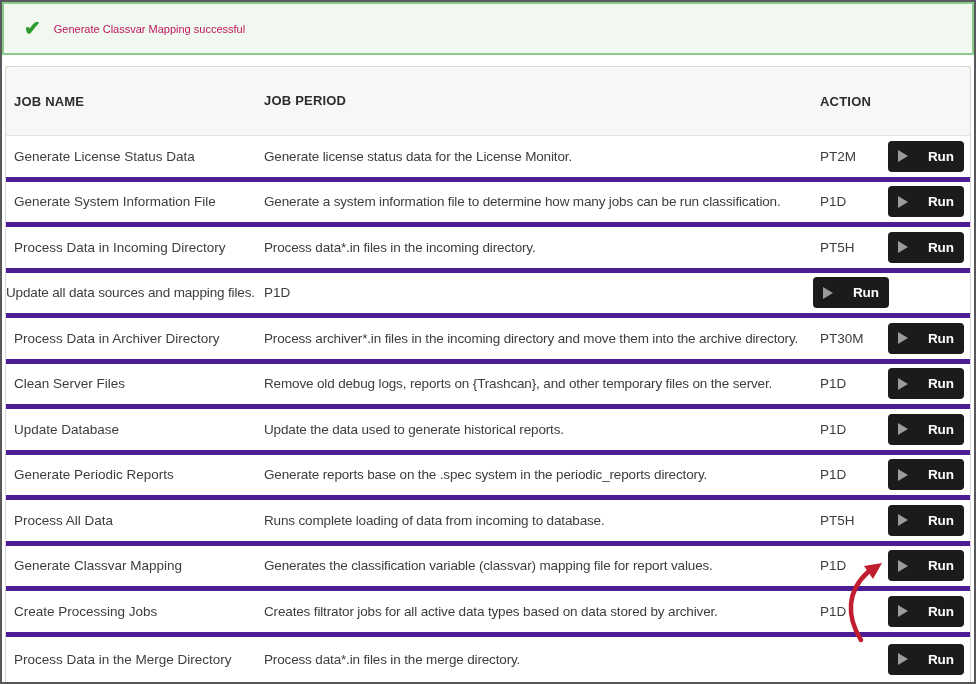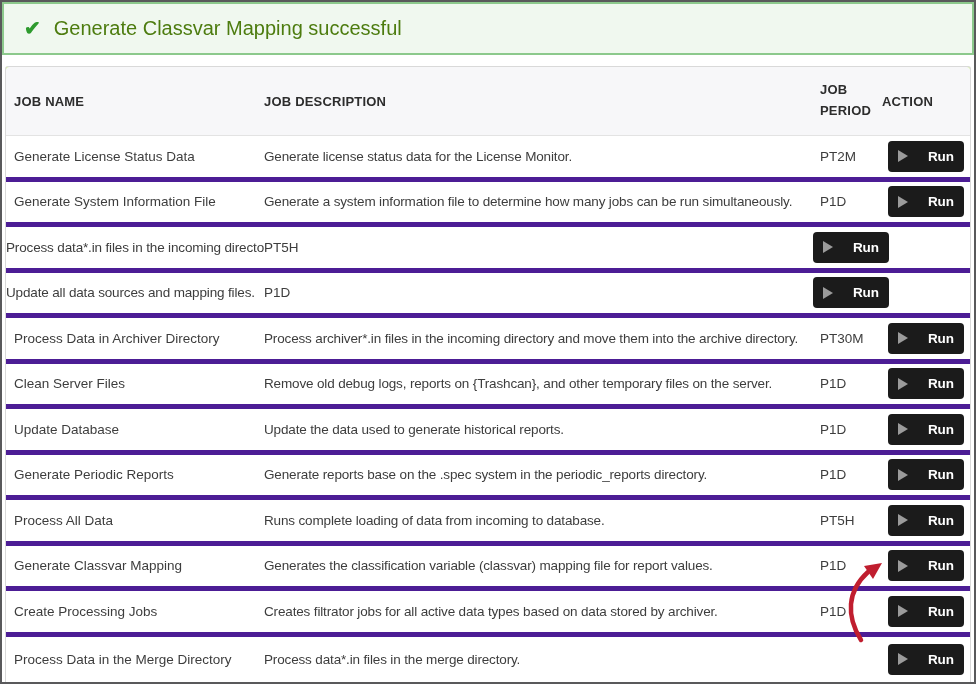--- a/index.html
+++ b/index.html
@@ -24,22 +24,22 @@
     padding: 0 20px;
   }
   .check-icon {
     color: #2e9b2e;
     font-size: 20px;
     font-weight: bold;
     line-height: 1;
     transform: translateY(-1px);
   }
   .banner-text {
-    font-size: 20px;
-    color: #4d7c0f;
+    font-size: 11px;
+    color: #be185d;
   }
 
   
   .table-wrap {
     margin: 11px 3px 0 3px;
     border: 1px solid #d9d9d9;
     border-bottom: none;
     border-radius: 3px 3px 0 0;
     background: #bef264;
   }
@@ -114,50 +114,50 @@
 <body>
 
 <div class="banner">
   <span class="check-icon">✔</span>
   <span class="banner-text">Generate Classvar Mapping successful</span>
 </div>
 
 <div class="table-wrap">
   <div class="thead">
     <div class="th col-name">JOB NAME</div>
-    <div class="th col-desc">JOB DESCRIPTION</div>
     <div class="th col-period">JOB PERIOD</div>
     <div class="th col-action">ACTION</div>
   </div>
   <div id="tbody">
   <div class="row">
     <div class="cell-name">Generate License Status Data</div>
     <div class="cell-desc">Generate license status data for the License Monitor.</div>
     <div class="cell-period">PT2M</div>
     <div class="cell-action">
       <button class="run-btn">
         <span class="play-icon"></span>
         <span>Run</span>
       </button>
     </div>
   </div>
 
   <div class="row">
     <div class="cell-name">Generate System Information File</div>
-    <div class="cell-desc">Generate a system information file to determine how many jobs can be run simultaneously.</div>
-    <div class="cell-period">P1D</div>
-    <div class="cell-action">
-      <button class="run-btn">
-        <span class="play-icon"></span>
-        <span>Run</span>
-      </button>
-    </div>
-  </div>
-
-  <div class="row">
+    <div class="cell-desc">Generate a system information file to determine how many jobs can be run classification.</div>
+    <div class="cell-period">P1D</div>
+    <div class="cell-action">
+      <button class="run-btn">
+        <span class="play-icon"></span>
+        <span>Run</span>
+      </button>
+    </div>
+  </div>
+
+  <div class="row">
+    <div class="cell-name">Process Data in Incoming Directory</div>
     <div class="cell-desc">Process data*.in files in the incoming directory.</div>
     <div class="cell-period">PT5H</div>
     <div class="cell-action">
       <button class="run-btn">
         <span class="play-icon"></span>
         <span>Run</span>
       </button>
     </div>
   </div>
 

